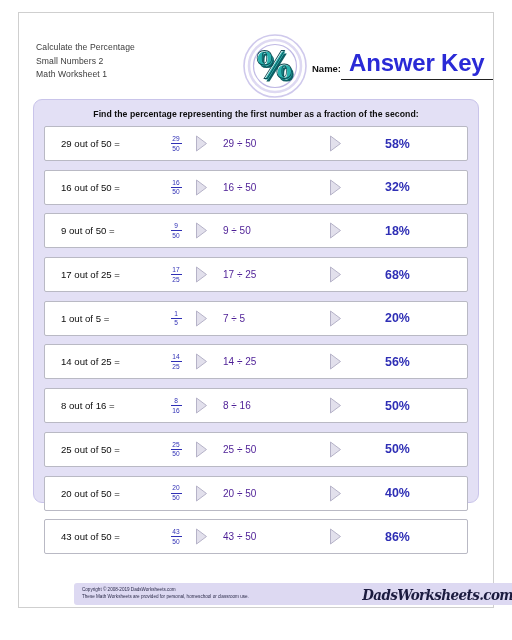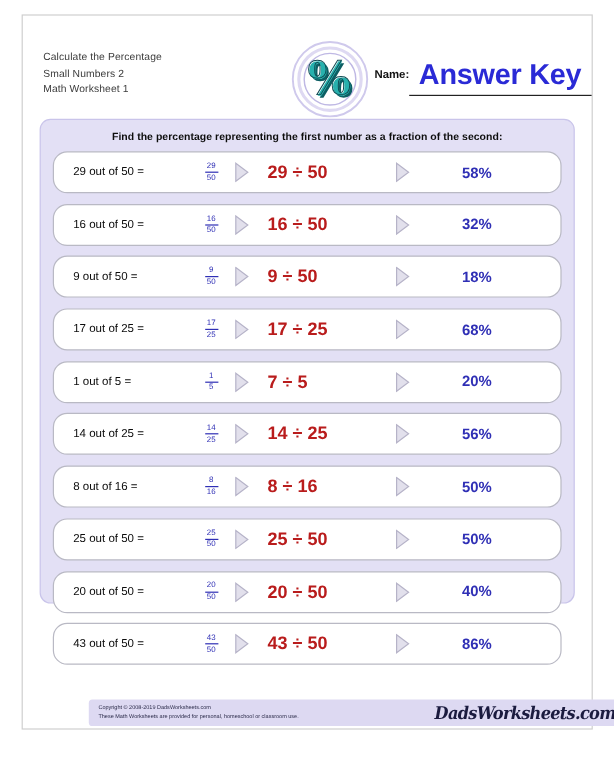--- a/index.html
+++ b/index.html
@@ -53,21 +53,21 @@
     height: 66px;
   }
   .logo-wrap svg { display: block; }
 
   
   .name-block {
     position: absolute;
     left: 293px;
     top: 44px;
     display: flex;
-    align-items: flex-start;
+    align-items: center;
   }
   .name-label {
     font-size: 9.5px;
     font-weight: bold;
     color: #111111;
     padding-bottom: 1px;
   }
   .name-rule {
     width: 152px;
     border-bottom: 1.4px solid #222222;
@@ -105,21 +105,21 @@
     padding-top: 9px;
     letter-spacing: 0.05px;
   }
 
   .rows {
     margin: 7px 10px 0 10px;
   }
   .row {
     background: #ffffff;
     border: 1px solid #b9b9c4;
-    border-radius: 12px;
+    border-radius: 2px;
     height: 35px;
     margin-bottom: 8.7px;
     display: flex;
     align-items: center;
     box-sizing: border-box;
   }
 
   .prompt {
     width: 118px;
     padding-left: 16px;
@@ -151,23 +151,23 @@
   .arrow {
     width: 24px;
     display: flex;
     align-items: center;
     justify-content: center;
   }
   .arrow svg { display: block; }
 
   .expr {
     width: 110px;
-    font-size: 15px;
-    font-weight: bold;
-    color: #b91c1c;
+    font-size: 10px;
+    font-weight: normal;
+    color: #4c1d95;
     white-space: nowrap;
     padding-left: 10px;
     box-sizing: border-box;
   }
   .answer {
     font-size: 12.4px;
     font-weight: bold;
     color: #2f2fb5;
     white-space: nowrap;
     padding-left: 6px;

